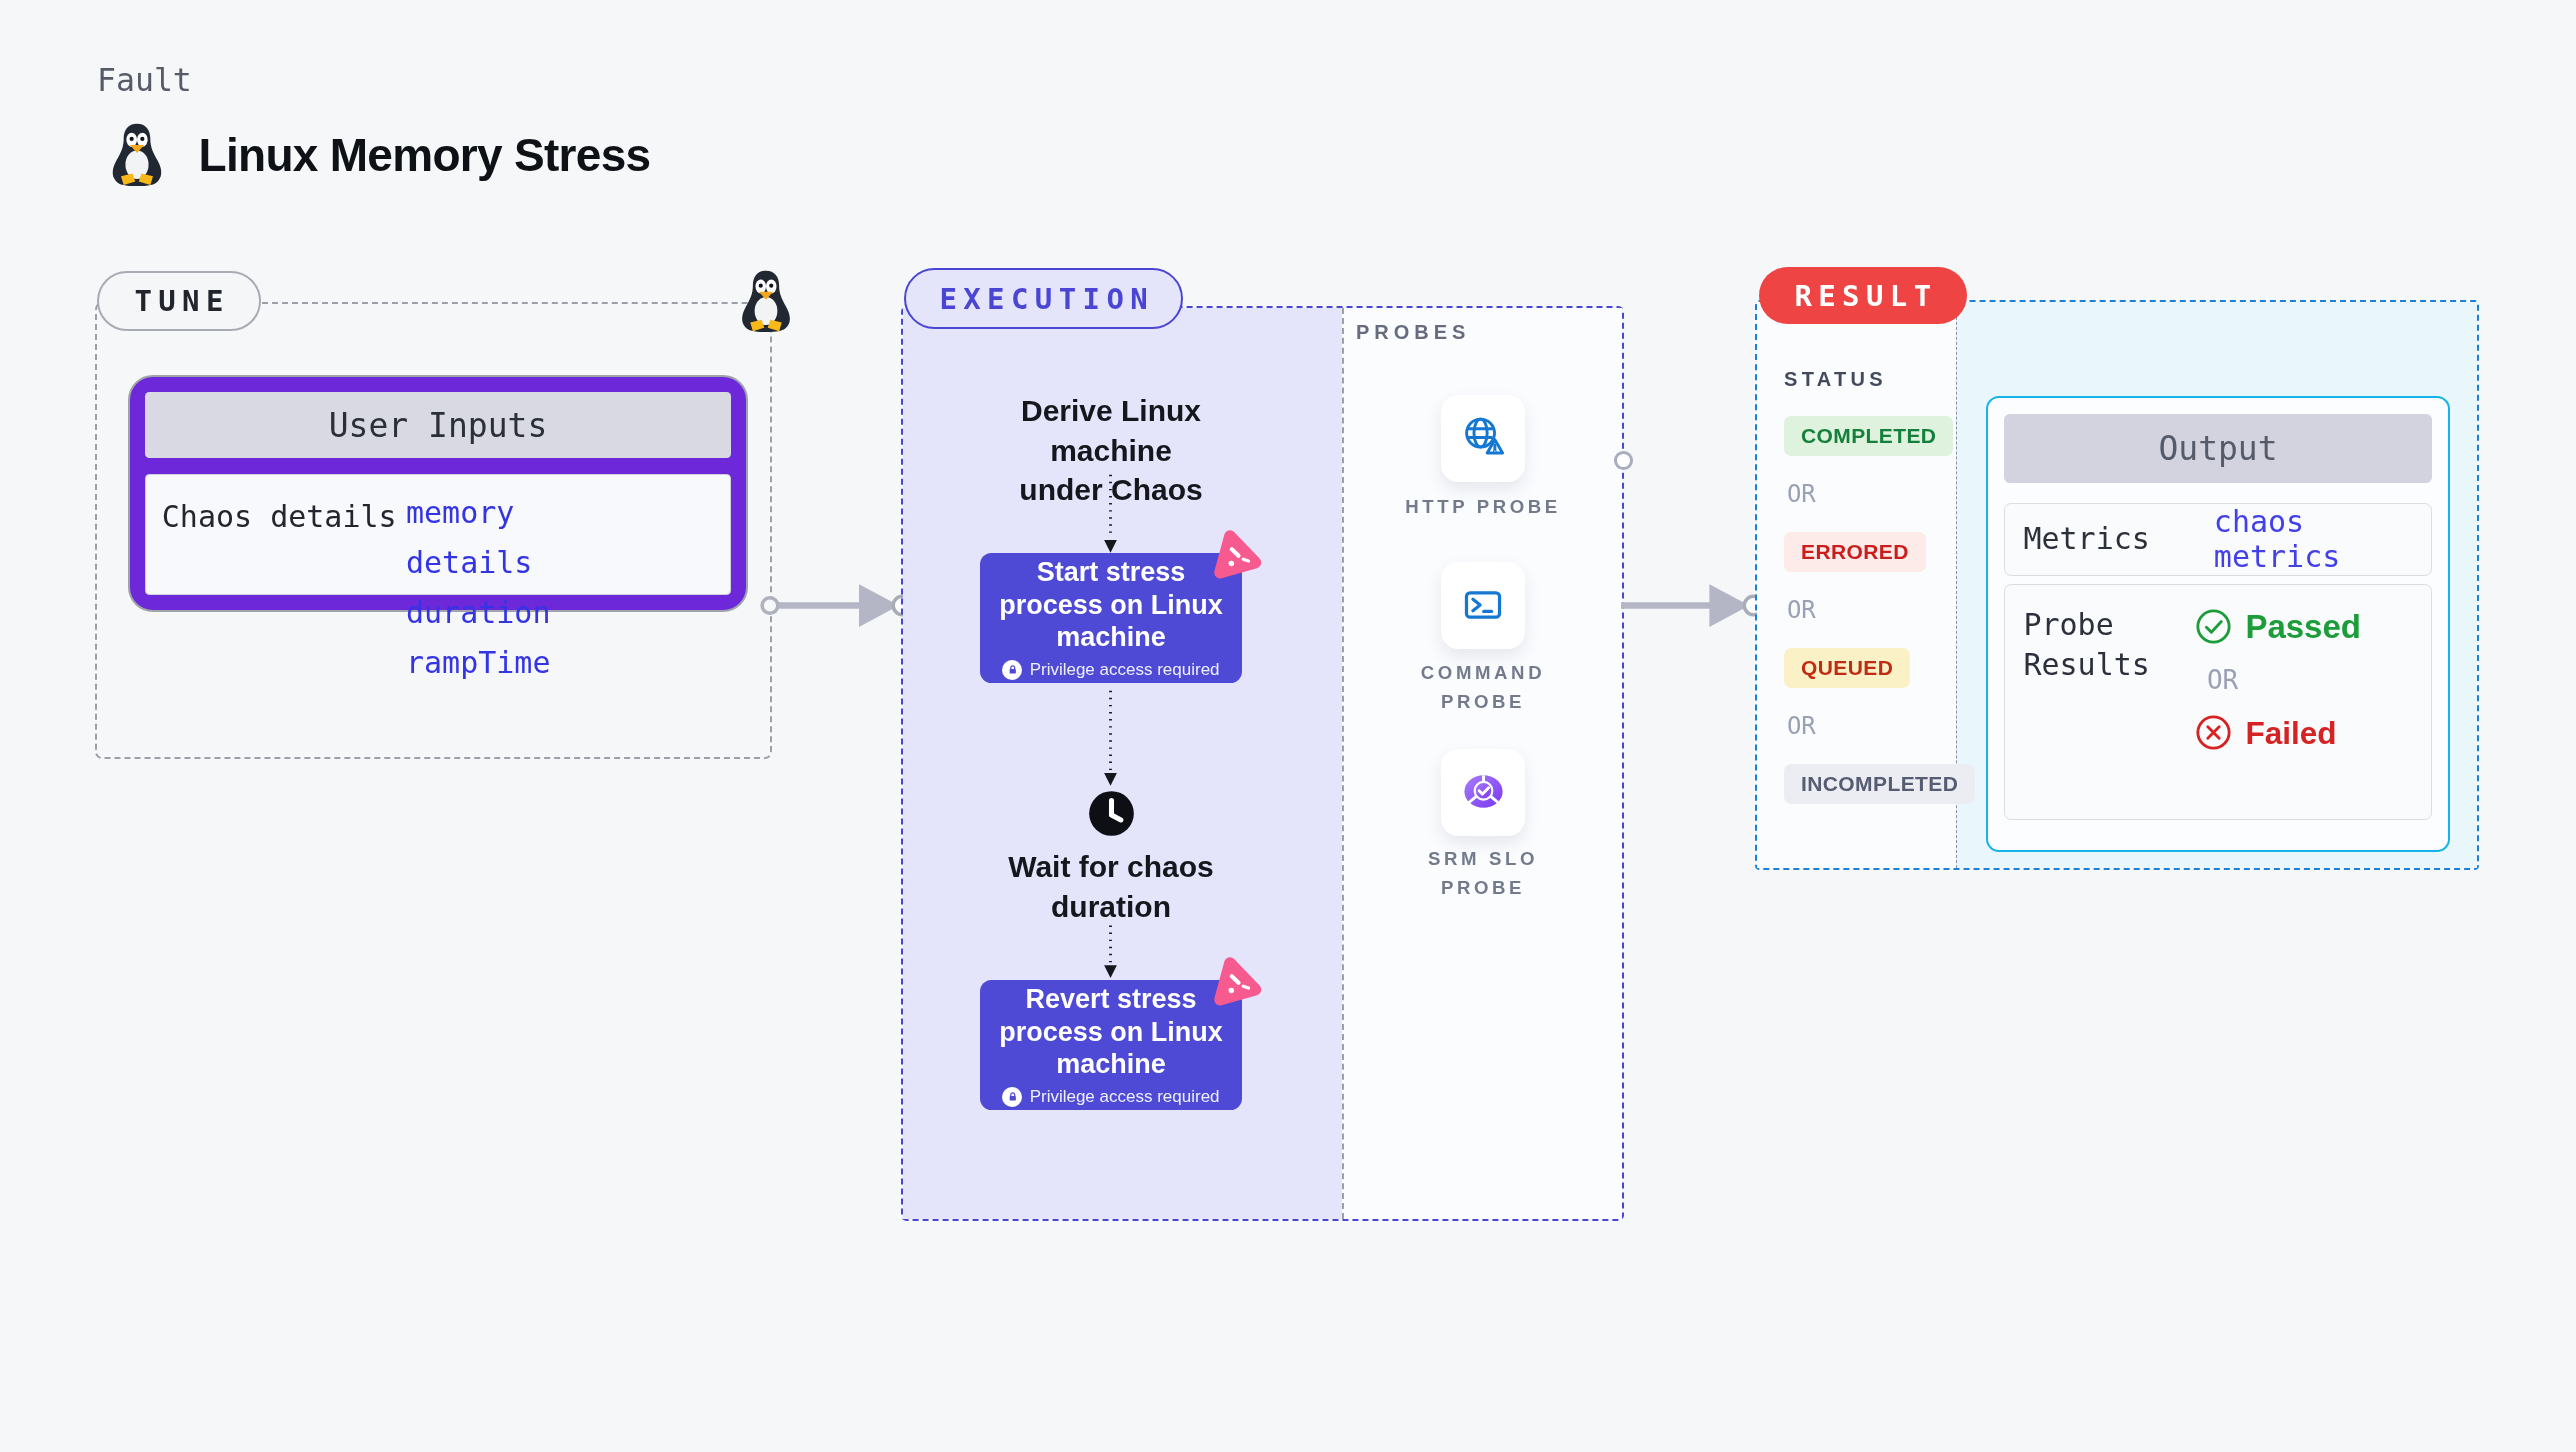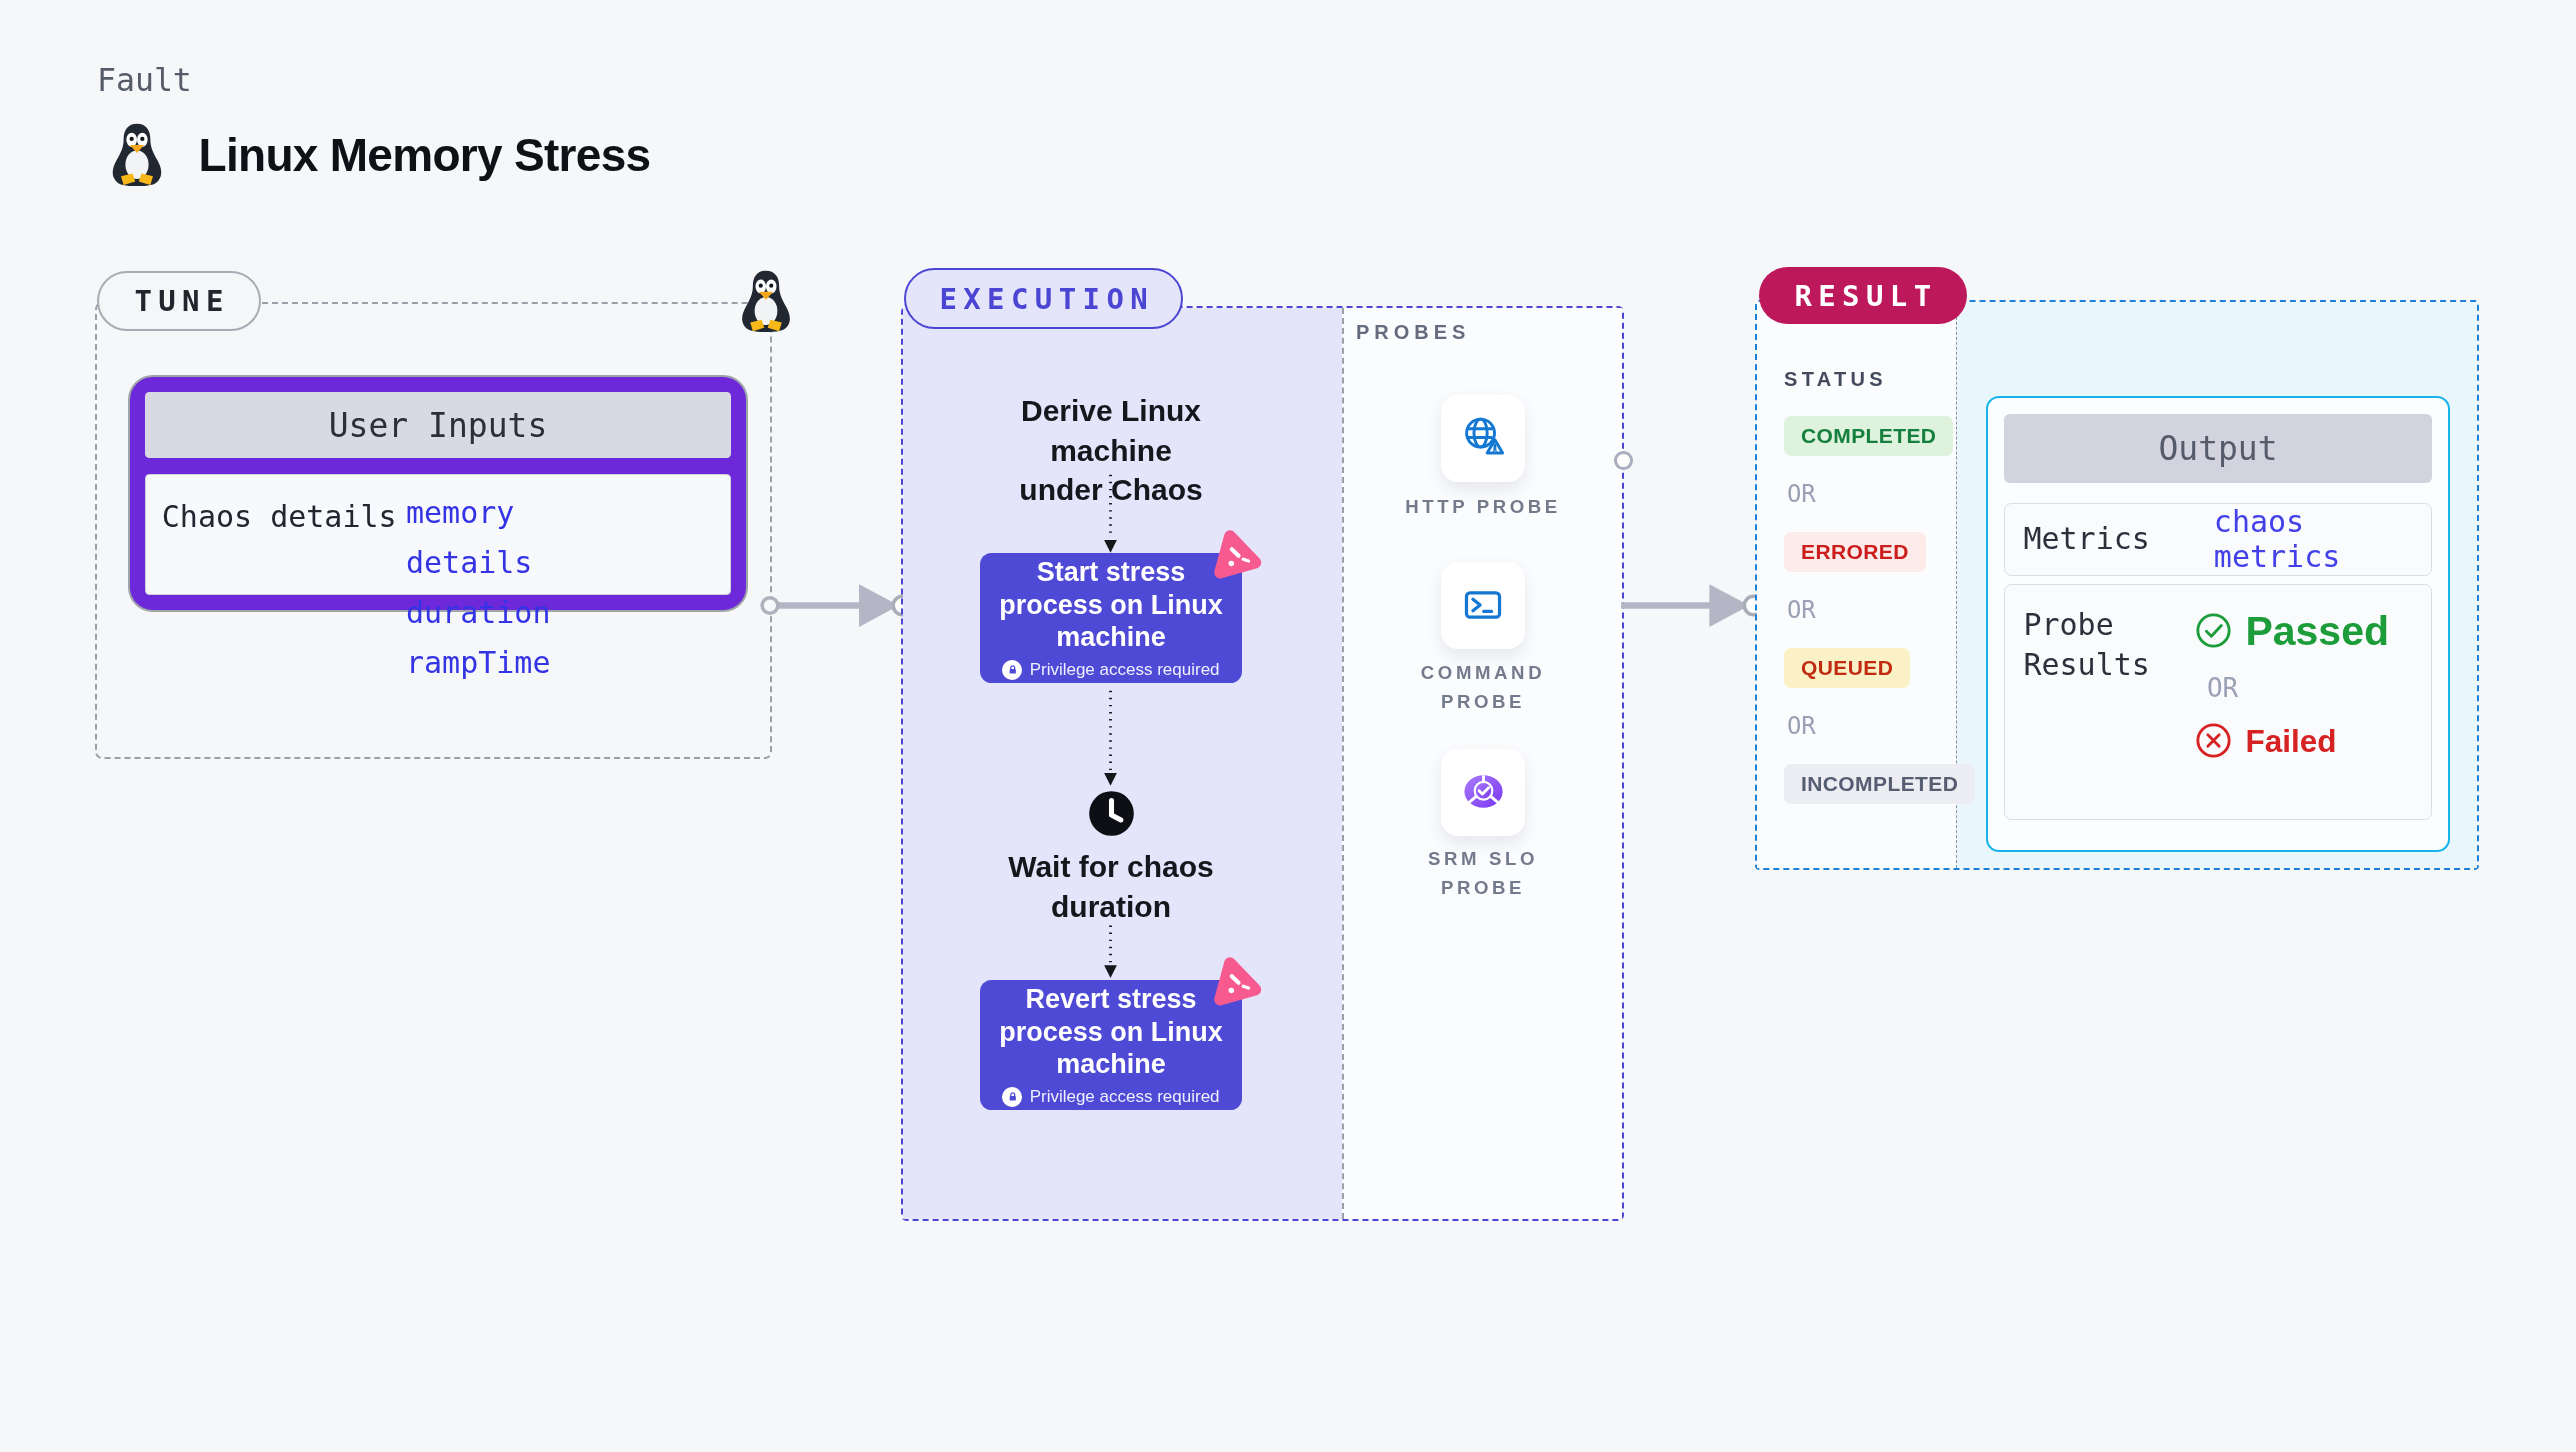--- a/index.html
+++ b/index.html
@@ -14,21 +14,21 @@
   #page-title{font-size:46px;font-weight:bold;color:#0e1116;letter-spacing:-0.7px;}
 
   
   .pill{position:absolute;display:flex;align-items:center;justify-content:center;
         border-radius:34px;font-weight:bold;font-size:29px;letter-spacing:6.4px;
         z-index:5;white-space:nowrap;text-indent:6.4px;}
   #tune-pill{left:97px;top:271px;height:56px;padding:0 29px;background:#f5f6f8;
              border:2.1px solid #a7abb3;color:#22252c;}
   #exec-pill{left:904px;top:268px;height:57px;padding:0 27px;background:#e4e4fb;
              border:2.9px solid #4b45d3;color:#4b45d3;}
-  #result-pill{left:1759px;top:267px;height:57px;padding:0 29px;background:#be185d;color:#ffffff;}
+  #result-pill{left:1759px;top:267px;height:57px;padding:0 29px;background:#ef4444;color:#ffffff;}
 
   
   #tune-box{left:95px;top:302px;width:673px;height:453px;border:2.1px dashed #9ba0a8;border-radius:7.2px;}
   #exec-box{left:901px;top:306px;width:723px;height:915px;border:2.1px dashed #4b45d3;
             border-radius:5.7px;display:flex;box-sizing:border-box;}
   .exec-flow{width:439px;background:#e4e4fb;}
   .exec-probes{flex:1;background:#fbfcfe;border-left:2.1px dashed #9ba0a8;}
   #result-box{left:1755px;top:300px;width:724px;height:570px;border:2.1px dashed #1b80d8;
               border-radius:4.3px;display:flex;box-sizing:border-box;}
   .result-status-col{width:199px;background:#fbfcfd;}
@@ -81,21 +81,21 @@
                border:2.9px solid #14b4ea;border-radius:13px;box-sizing:border-box;padding:15.8px;}
   .output-header{height:69px;background:#d2d3de;border-radius:5.7px;display:flex;align-items:center;
                  justify-content:center;font-size:33px;color:#565b6b;}
   .output-row{border:1.4px solid #dadde4;background:#fafbfd;border-radius:7.2px;box-sizing:border-box;}
   .row-metrics{margin-top:20px;height:73px;display:flex;align-items:center;padding:0 18.6px;gap:40px;}
   .row-label{font-size:30px;color:#2c303b;width:148px;line-height:1.35;}
   .metrics-value{font-size:30px;color:#4340e8;margin-left:24px;}
   .row-probe{margin-top:8px;height:236px;display:flex;padding:20px 18.6px;}
   .results-col{display:flex;flex-direction:column;margin-left:24px;padding-top:2.9px;}
   .result-line{display:flex;align-items:center;gap:13px;}
-  .passed-text{font-size:41px;font-weight:bold;color:#1d9c3a;}
+  .passed-text{font-size:33px;font-weight:bold;color:#1d9c3a;}
   .failed-text{font-size:31.5px;font-weight:bold;color:#d62222;}
   .out-or{font-size:26px;color:#9ba1b5;margin:18.6px 0 18.6px 11.5px;}
 
   
   .port{position:absolute;width:18.6px;height:18.6px;box-sizing:border-box;border-radius:50%;
         background:#fdfdfe;border:3.6px solid #a9aebc;z-index:4;}
 </style>
 </head>
 <body>
 

